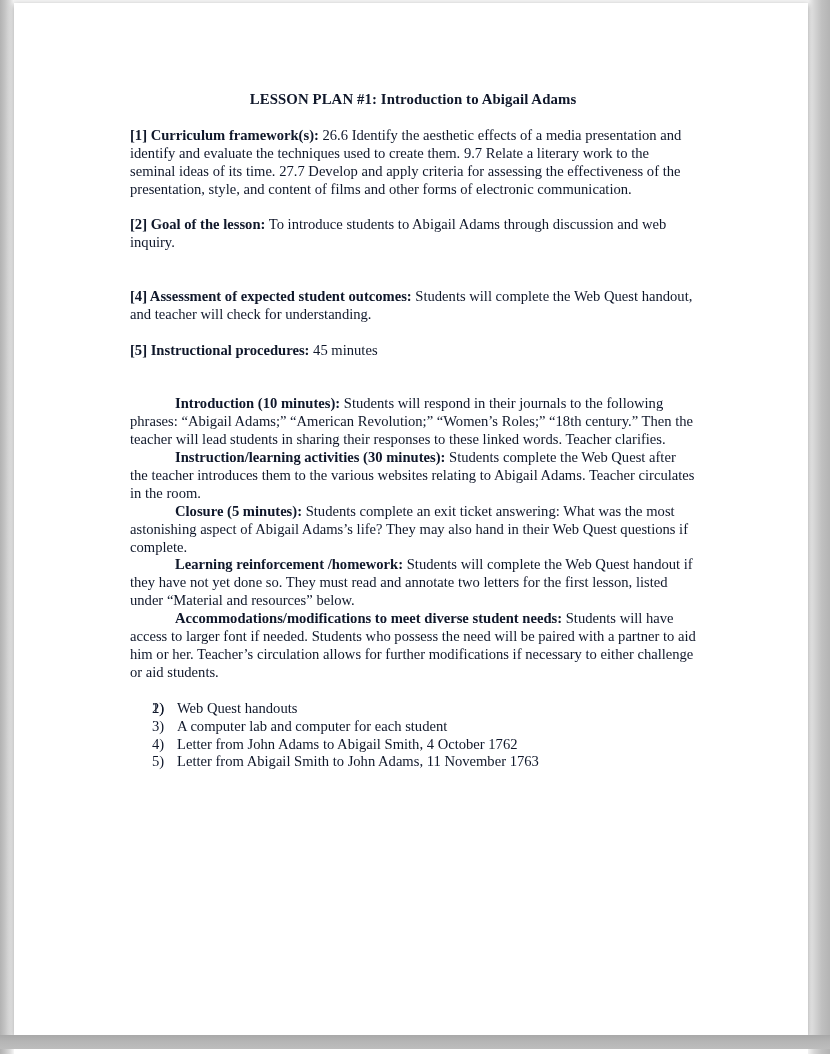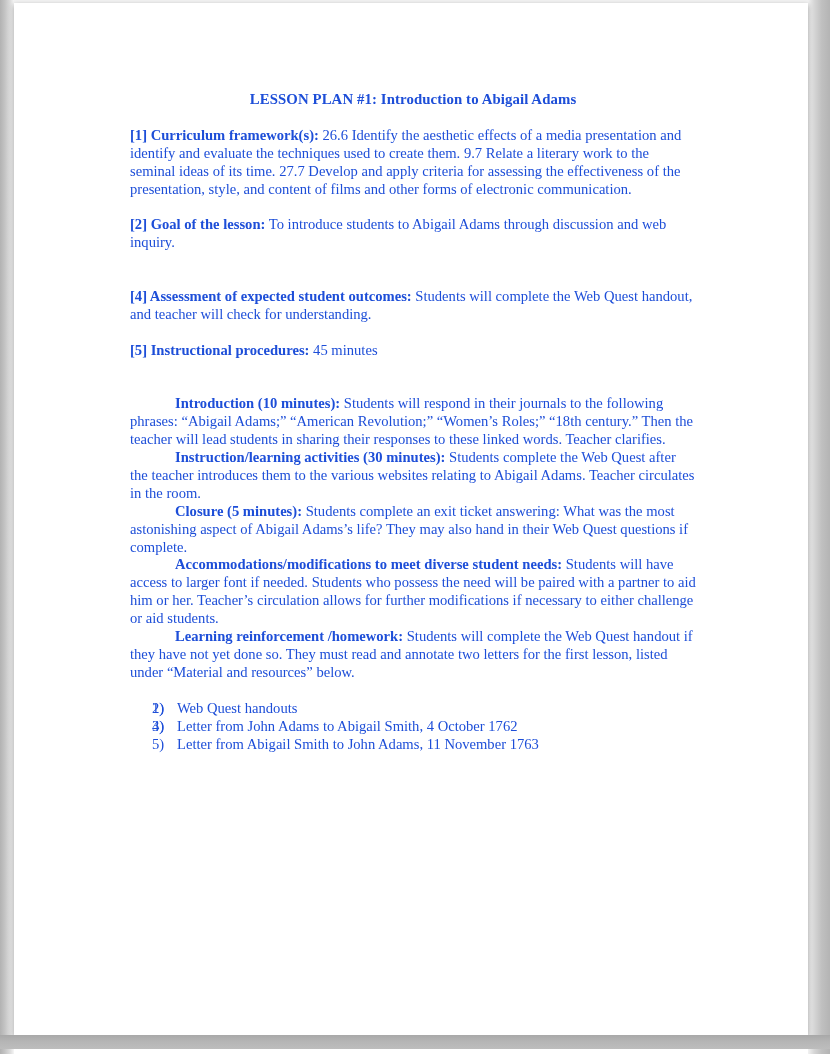--- a/index.html
+++ b/index.html
@@ -68,21 +68,21 @@
     height: 6px;
     background: #ffffff;
   }
   .content {
     position: absolute;
     left: 116px;
     top: 88px;
     width: 566px;
     font-size: 14.6px;
     line-height: 17.9px;
-    color: #1d4ed8;
+    color: #0f172a;
     text-align: left;
   }
   .doc-title {
     text-align: center;
     font-weight: bold;
     font-size: 14.8px;
     letter-spacing: 0.1px;
     margin: 0 0 0 0;
   }
   .para {
@@ -154,31 +154,31 @@
 
       <div class="spacer"></div>
       <div class="spacer"></div>
 
       <p class="para-indent"><span class="runin">Introduction (10 minutes):</span><span> Students will respond in their journals to the following phrases: “Abigail Adams;” “American Revolution;” “Women’s Roles;” “18th century.” Then the teacher will lead students in sharing their responses to these linked words.  Teacher clarifies.</span></p>
 
       <p class="para-indent"><span class="runin">Instruction/learning activities (30 minutes):</span><span> Students complete the Web Quest after the teacher introduces them to the various websites relating to Abigail Adams. Teacher circulates in the room.</span></p>
 
       <p class="para-indent"><span class="runin">Closure (5 minutes):</span><span> Students complete an exit ticket answering: What was the most astonishing aspect of Abigail Adams’s life?  They may also hand in their Web Quest questions if complete.</span></p>
 
+      <p class="para-indent"><span class="runin">Learning reinforcement /homework:</span><span> Students will complete the Web Quest handout if they have not yet done so.  They must read and annotate two letters for the first lesson, listed under “Material and resources” below.</span></p>
+
       <p class="para-indent"><span class="runin">Accommodations/modifications to meet diverse student needs:</span><span> Students will have access to larger font if needed. Students who possess the need will be paired with a partner to aid him or her. Teacher’s circulation allows for further modifications if necessary to either challenge or aid students.</span></p>
-
-      <p class="para-indent"><span class="runin">Learning reinforcement /homework:</span><span> Students will complete the Web Quest handout if they have not yet done so.  They must read and annotate two letters for the first lesson, listed under “Material and resources” below.</span></p>
 
       <div class="spacer"></div>
 
 
       <ol class="resources">
         <li><span class="num">1)</span></li>
         <li><span class="num">2)</span><span>Web Quest handouts</span></li>
-        <li><span class="num">3)</span></li>
+        <li><span class="num">3)</span><span>A computer lab and computer for each student</span></li>
         <li><span class="num">4)</span><span>Letter from John Adams to Abigail Smith, 4 October 1762</span></li>
         <li><span class="num">5)</span><span>Letter from Abigail Smith to John Adams, 11 November 1763</span></li>
       </ol>
 
     </div>
   </div>
 
   <div class="page-gap"></div>
   <div class="page-next"></div>
 

